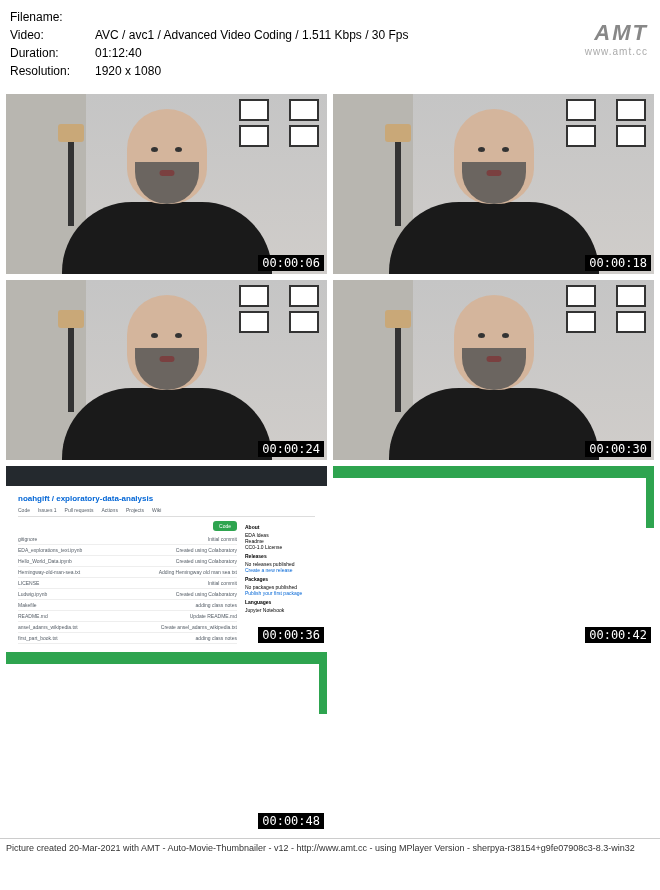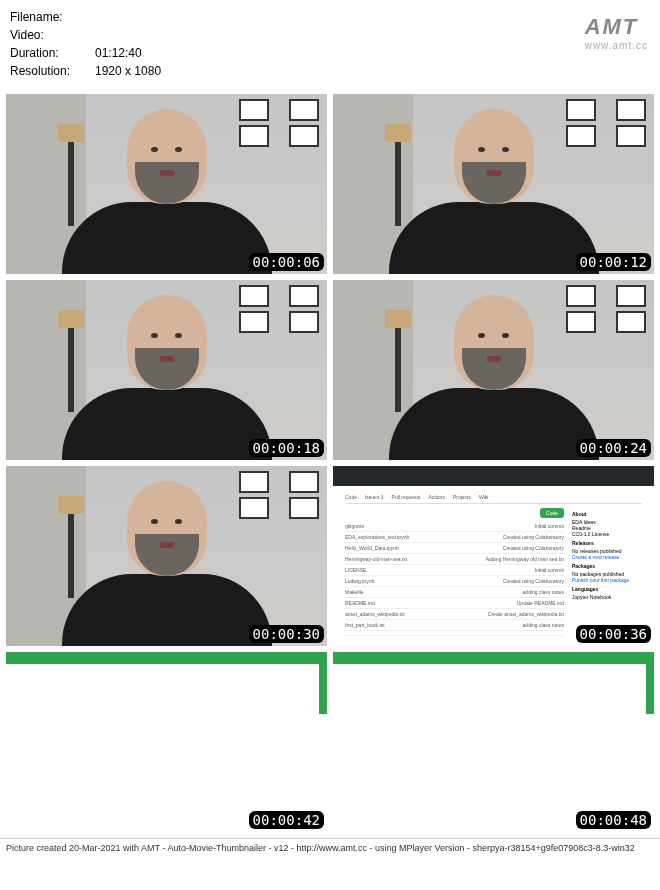--- a/index.html
+++ b/index.html
@@ -1,20 +1,20 @@
 <!DOCTYPE html>
 <html><head>
 <meta charset="utf-8">
 <style>
 * { margin: 0; padding: 0; box-sizing: border-box; }
 body { font-family: Arial, sans-serif; background: #fff; width: 660px; }
 .header { padding: 8px 10px; font-size: 12px; line-height: 1.5; }
 .header-row { display: flex; }
 .header-label { width: 85px; }
-.logo { position: absolute; top: 14px; right: 12px; text-align: left; }
+.logo { position: absolute; top: 20px; right: 12px; text-align: right; }
 .logo-title { font-size: 22px; font-weight: bold; color: #888; font-style: italic; letter-spacing: 2px; }
 .logo-url { font-size: 10px; color: #aaa; letter-spacing: 1px; }
 .grid { display: grid; grid-template-columns: 1fr 1fr; gap: 6px; padding: 6px; background: #fff; }
 .thumb { position: relative; background: #000; height: 180px; overflow: hidden; }
 .thumb-person { background: linear-gradient(to bottom, #c5c5c5 0%, #d0cdca 100%); }
 .person { position: absolute; width: 100%; height: 100%; }
 .wall-left { position: absolute; left: 0; top: 0; width: 25%; height: 100%; background: #b8b6b0; }
 .frame-set { position: absolute; right: 8px; top: 5px; width: 80px; height: 90px; }
 .frame { position: absolute; background: #fff; border: 2px solid #333; }
 .f1 { width: 30px; height: 22px; top: 0; left: 0; }
@@ -36,32 +36,33 @@
 .gh-tabs { display: flex; gap: 8px; border-bottom: 1px solid #ddd; padding-bottom: 3px; margin-bottom: 4px; color: #586069; font-size: 5px; }
 .gh-content { display: flex; gap: 8px; }
 .gh-files { flex: 1; }
 .gh-file { display: flex; justify-content: space-between; padding: 2px 0; border-bottom: 1px solid #eee; font-size: 5px; color: #586069; }
 .gh-side { width: 70px; font-size: 5px;}
 .gh-side-title { font-weight: bold; margin-bottom: 2px; margin-top: 3px; }
 .gh-btn { display: inline-block; background: #2ea44f; color: #fff; padding: 2px 6px; border-radius: 3px; font-size: 5px; margin-bottom: 3px; float: right; }
 .thumb-notebook { background: #fff; }
 .nb-top { height: 12px; background: #2ea44f; }
 .nb-side { position: absolute; right: 0; top: 12px; width: 8px; height: 50px; background: #2ea44f; }
-.timestamp { position: absolute; bottom: 3px; right: 3px; background: #000; color: #fff; font-size: 14px; padding: 1px 4px; font-family: monospace; border-radius: 6px; }
+.timestamp { position: absolute; bottom: 3px; right: 3px; background: #000; color: #fff; font-size: 12px; padding: 1px 4px; font-family: monospace; }
 .footer { font-size: 9px; color: #333; padding: 4px 6px; border-top: 1px solid #ccc; }
 </style>
 </head>
 <body>
 
 <div class="header">
   <div class="header-row">
       <span class="header-label">Filename:</span>
     </div>
   <div class="header-row">
       <span class="header-label">Video:</span>
+      <span>AVC / avc1 / Advanced Video Coding / 1.511 Kbps / 30 Fps</span>
     </div>
   <div class="header-row">
       <span class="header-label">Duration:</span>
       <span>01:12:40</span>
     </div>
   <div class="header-row">
       <span class="header-label">Resolution:</span>
       <span>1920 x 1080</span>
     </div>
 </div>
@@ -109,43 +110,20 @@
         <div class="body-shape"></div>
         <div class="head">
           <div class="eyes">
             <div class="eye"></div>
             <div class="eye"></div>
           </div>
           <div class="beard"></div>
           <div class="mouth"></div>
         </div>
       </div>
-    <div class="timestamp">00:00:12</div>
-  </div>
-  <div class="thumb thumb-person">
-    <div class="person">
-        <div class="wall-left"></div>
-        <div class="lamp"></div>
-        <div class="lamp-shade"></div>
-        <div class="frame-set">
-          <div class="frame f1"></div>
-          <div class="frame f2"></div>
-          <div class="frame f3"></div>
-          <div class="frame f4"></div>
-        </div>
-        <div class="body-shape"></div>
-        <div class="head">
-          <div class="eyes">
-            <div class="eye"></div>
-            <div class="eye"></div>
-          </div>
-          <div class="beard"></div>
-          <div class="mouth"></div>
-        </div>
-      </div>
     <div class="timestamp">00:00:18</div>
   </div>
   <div class="thumb thumb-person">
     <div class="person">
         <div class="wall-left"></div>
         <div class="lamp"></div>
         <div class="lamp-shade"></div>
         <div class="frame-set">
           <div class="frame f1"></div>
           <div class="frame f2"></div>
@@ -183,20 +161,21 @@
           </div>
           <div class="beard"></div>
           <div class="mouth"></div>
         </div>
       </div>
     <div class="timestamp">00:00:30</div>
   </div>
   <div class="thumb thumb-github">
     <div class="gh-top"></div>
     <div class="gh-body">
+      <div class="gh-title">noahgift / exploratory-data-analysis</div>
       <div class="gh-tabs">
         <span>Code</span>
           <span>Issues 1</span>
           <span>Pull requests</span>
           <span>Actions</span>
           <span>Projects</span>
           <span>Wiki</span>
       </div>
       <div class="gh-content">
         <div class="gh-files">

